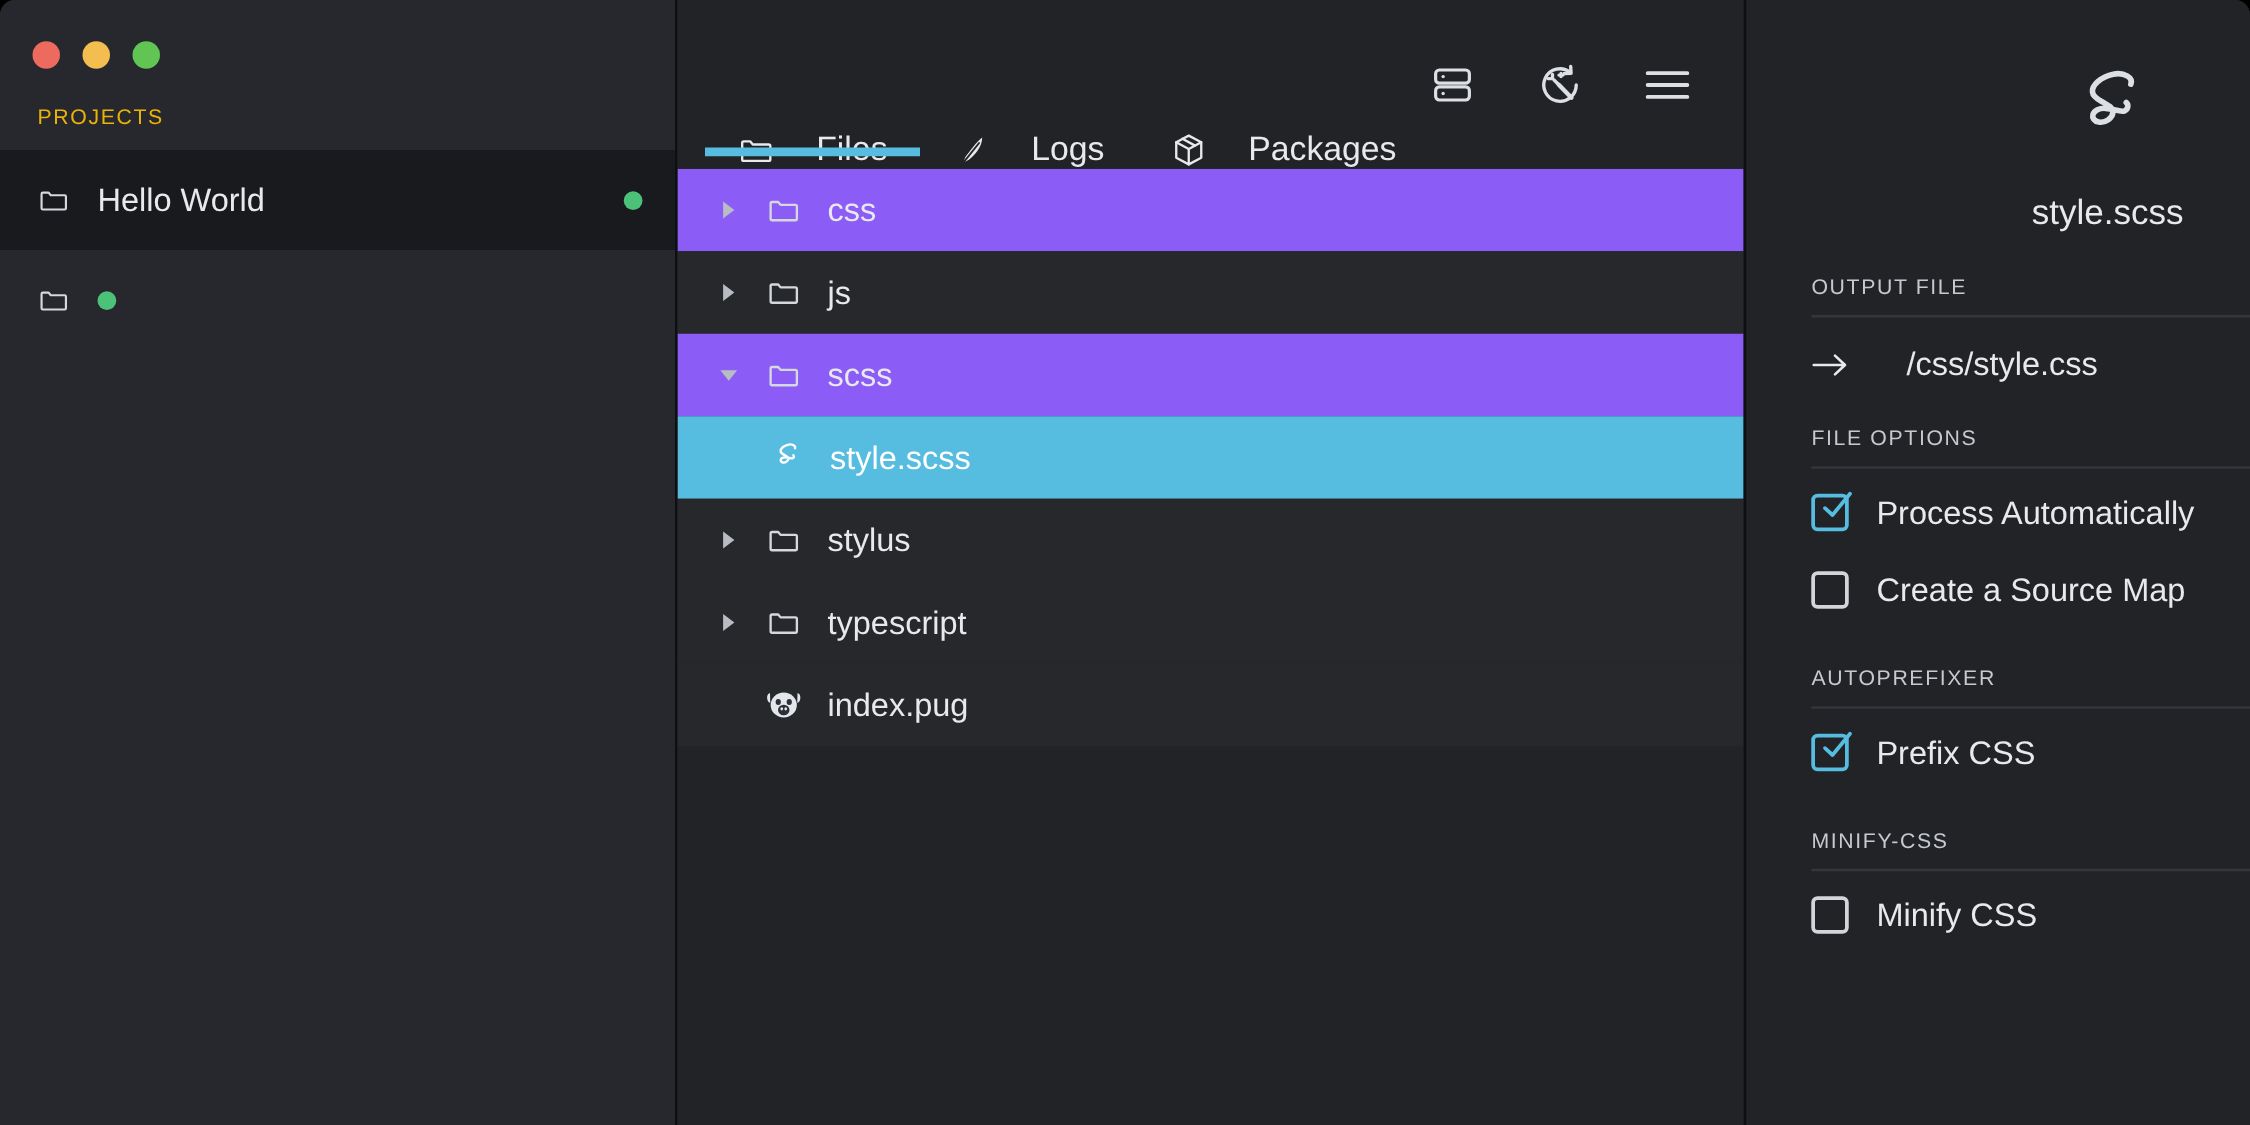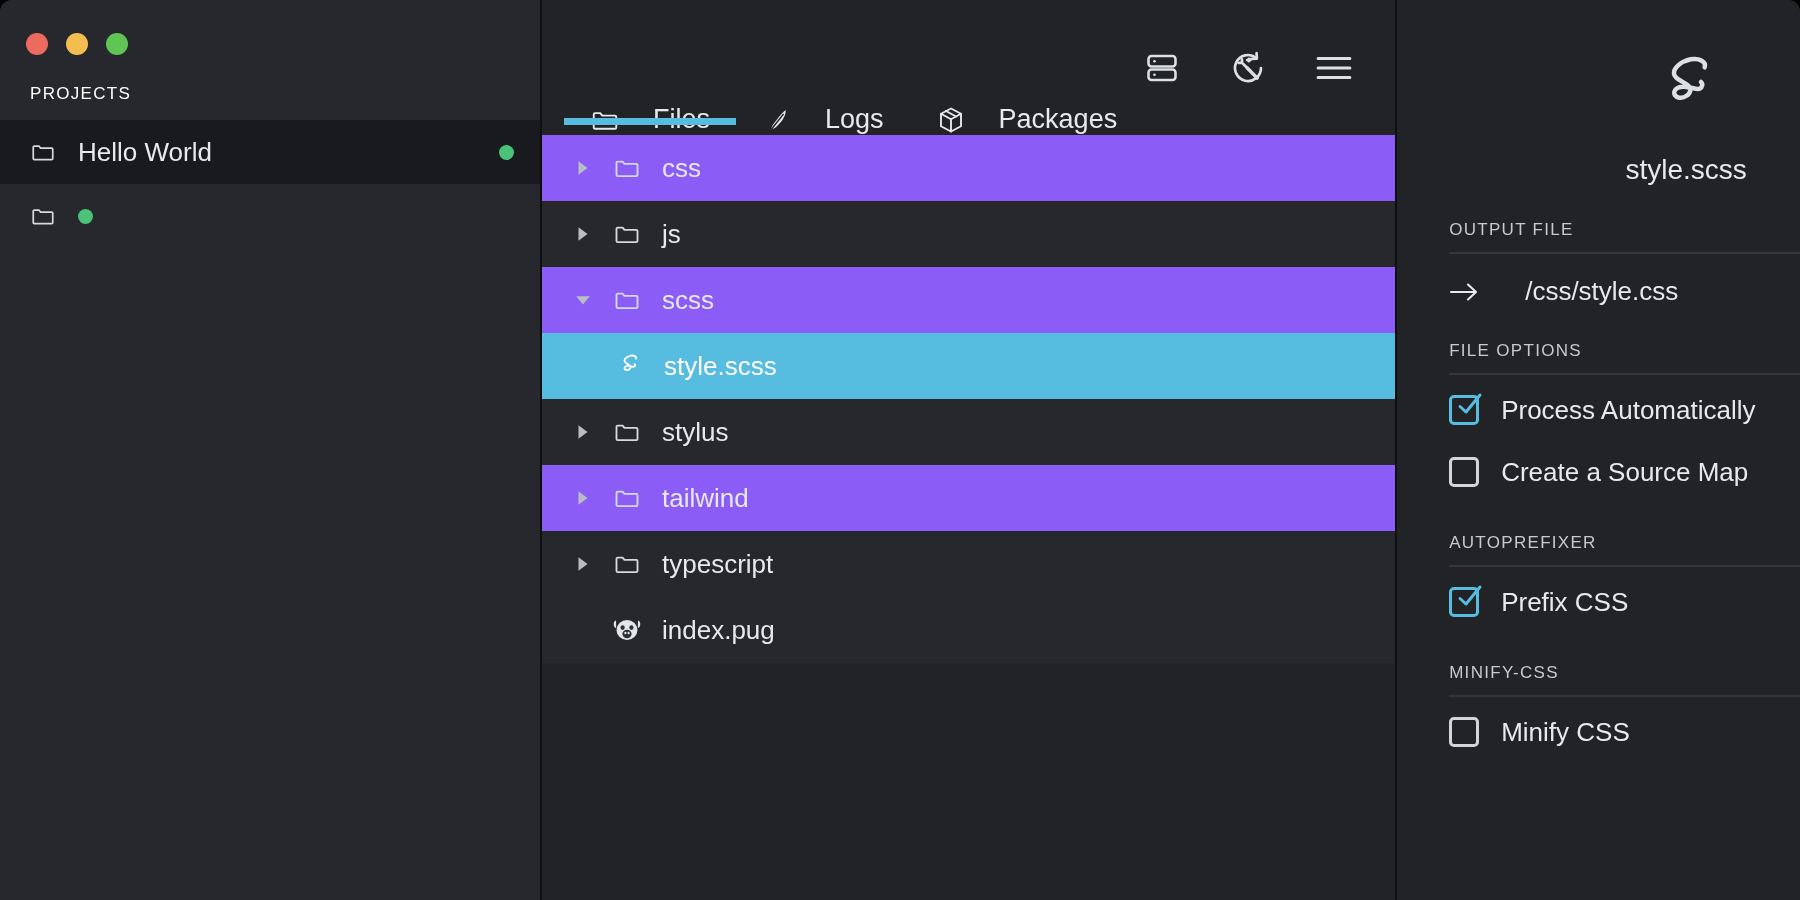--- a/index.html
+++ b/index.html
@@ -42,30 +42,30 @@
   }
   .light { width: 22px; height: 22px; border-radius: 50%; }
   .light.close   { background: #ed6a5f; }
   .light.minimize{ background: #f4bd4f; }
   .light.zoom    { background: #61c554; }
 
   .projects-header {
     padding: 22px 0 16px 30px;
     font-size: 17px;
     letter-spacing: 1.3px;
-    color: #ffffff;
+    color: #eab308;
     font-weight: 400;
   }
 
   .project-list { width: 100%; }
 
   .project-item {
     display: flex;
     align-items: center;
-    height: 64px;
+    height: 80px;
     padding: 0 26px 0 30px;
     background: #26282d;
     position: relative;
   }
   .project-item.active { background: #191a1e; }
 
   .project-folder-icon {
     width: 26px; height: 26px;
     flex: 0 0 26px;
     margin-right: 22px;
@@ -443,33 +443,20 @@
             </svg>
         </span>
         <span class="row-icon">
           <svg width="28" height="28" viewBox="0 0 24 24" fill="none" stroke="#d5d8dd" stroke-width="1.6" stroke-linecap="round" stroke-linejoin="round">
             <path d="M3 7.5a1 1 0 0 1 1-1h4.2l1.6 2H20a1 1 0 0 1 1 1v8.5a1 1 0 0 1-1 1H4a1 1 0 0 1-1-1z"></path>
           </svg>
         </span>
         <span class="row-label">stylus</span>
       </div>
 
-      <div class="file-row even">
-        <span class="disclosure">
-          <svg width="18" height="18" viewBox="0 0 12 12">
-              <path d="M3 1.5 9 6 3 10.5z" fill="#b9bdc3"></path>
-            </svg>
-        </span>
-        <span class="row-icon">
-          <svg width="28" height="28" viewBox="0 0 24 24" fill="none" stroke="#d5d8dd" stroke-width="1.6" stroke-linecap="round" stroke-linejoin="round">
-            <path d="M3 7.5a1 1 0 0 1 1-1h4.2l1.6 2H20a1 1 0 0 1 1 1v8.5a1 1 0 0 1-1 1H4a1 1 0 0 1-1-1z"></path>
-          </svg>
-        </span>
-        <span class="row-label">tailwind</span>
-      </div>
 
       <div class="file-row odd">
         <span class="disclosure">
           <svg width="18" height="18" viewBox="0 0 12 12">
               <path d="M3 1.5 9 6 3 10.5z" fill="#b9bdc3"></path>
             </svg>
         </span>
         <span class="row-icon">
           <svg width="28" height="28" viewBox="0 0 24 24" fill="none" stroke="#d5d8dd" stroke-width="1.6" stroke-linecap="round" stroke-linejoin="round">
             <path d="M3 7.5a1 1 0 0 1 1-1h4.2l1.6 2H20a1 1 0 0 1 1 1v8.5a1 1 0 0 1-1 1H4a1 1 0 0 1-1-1z"></path>

